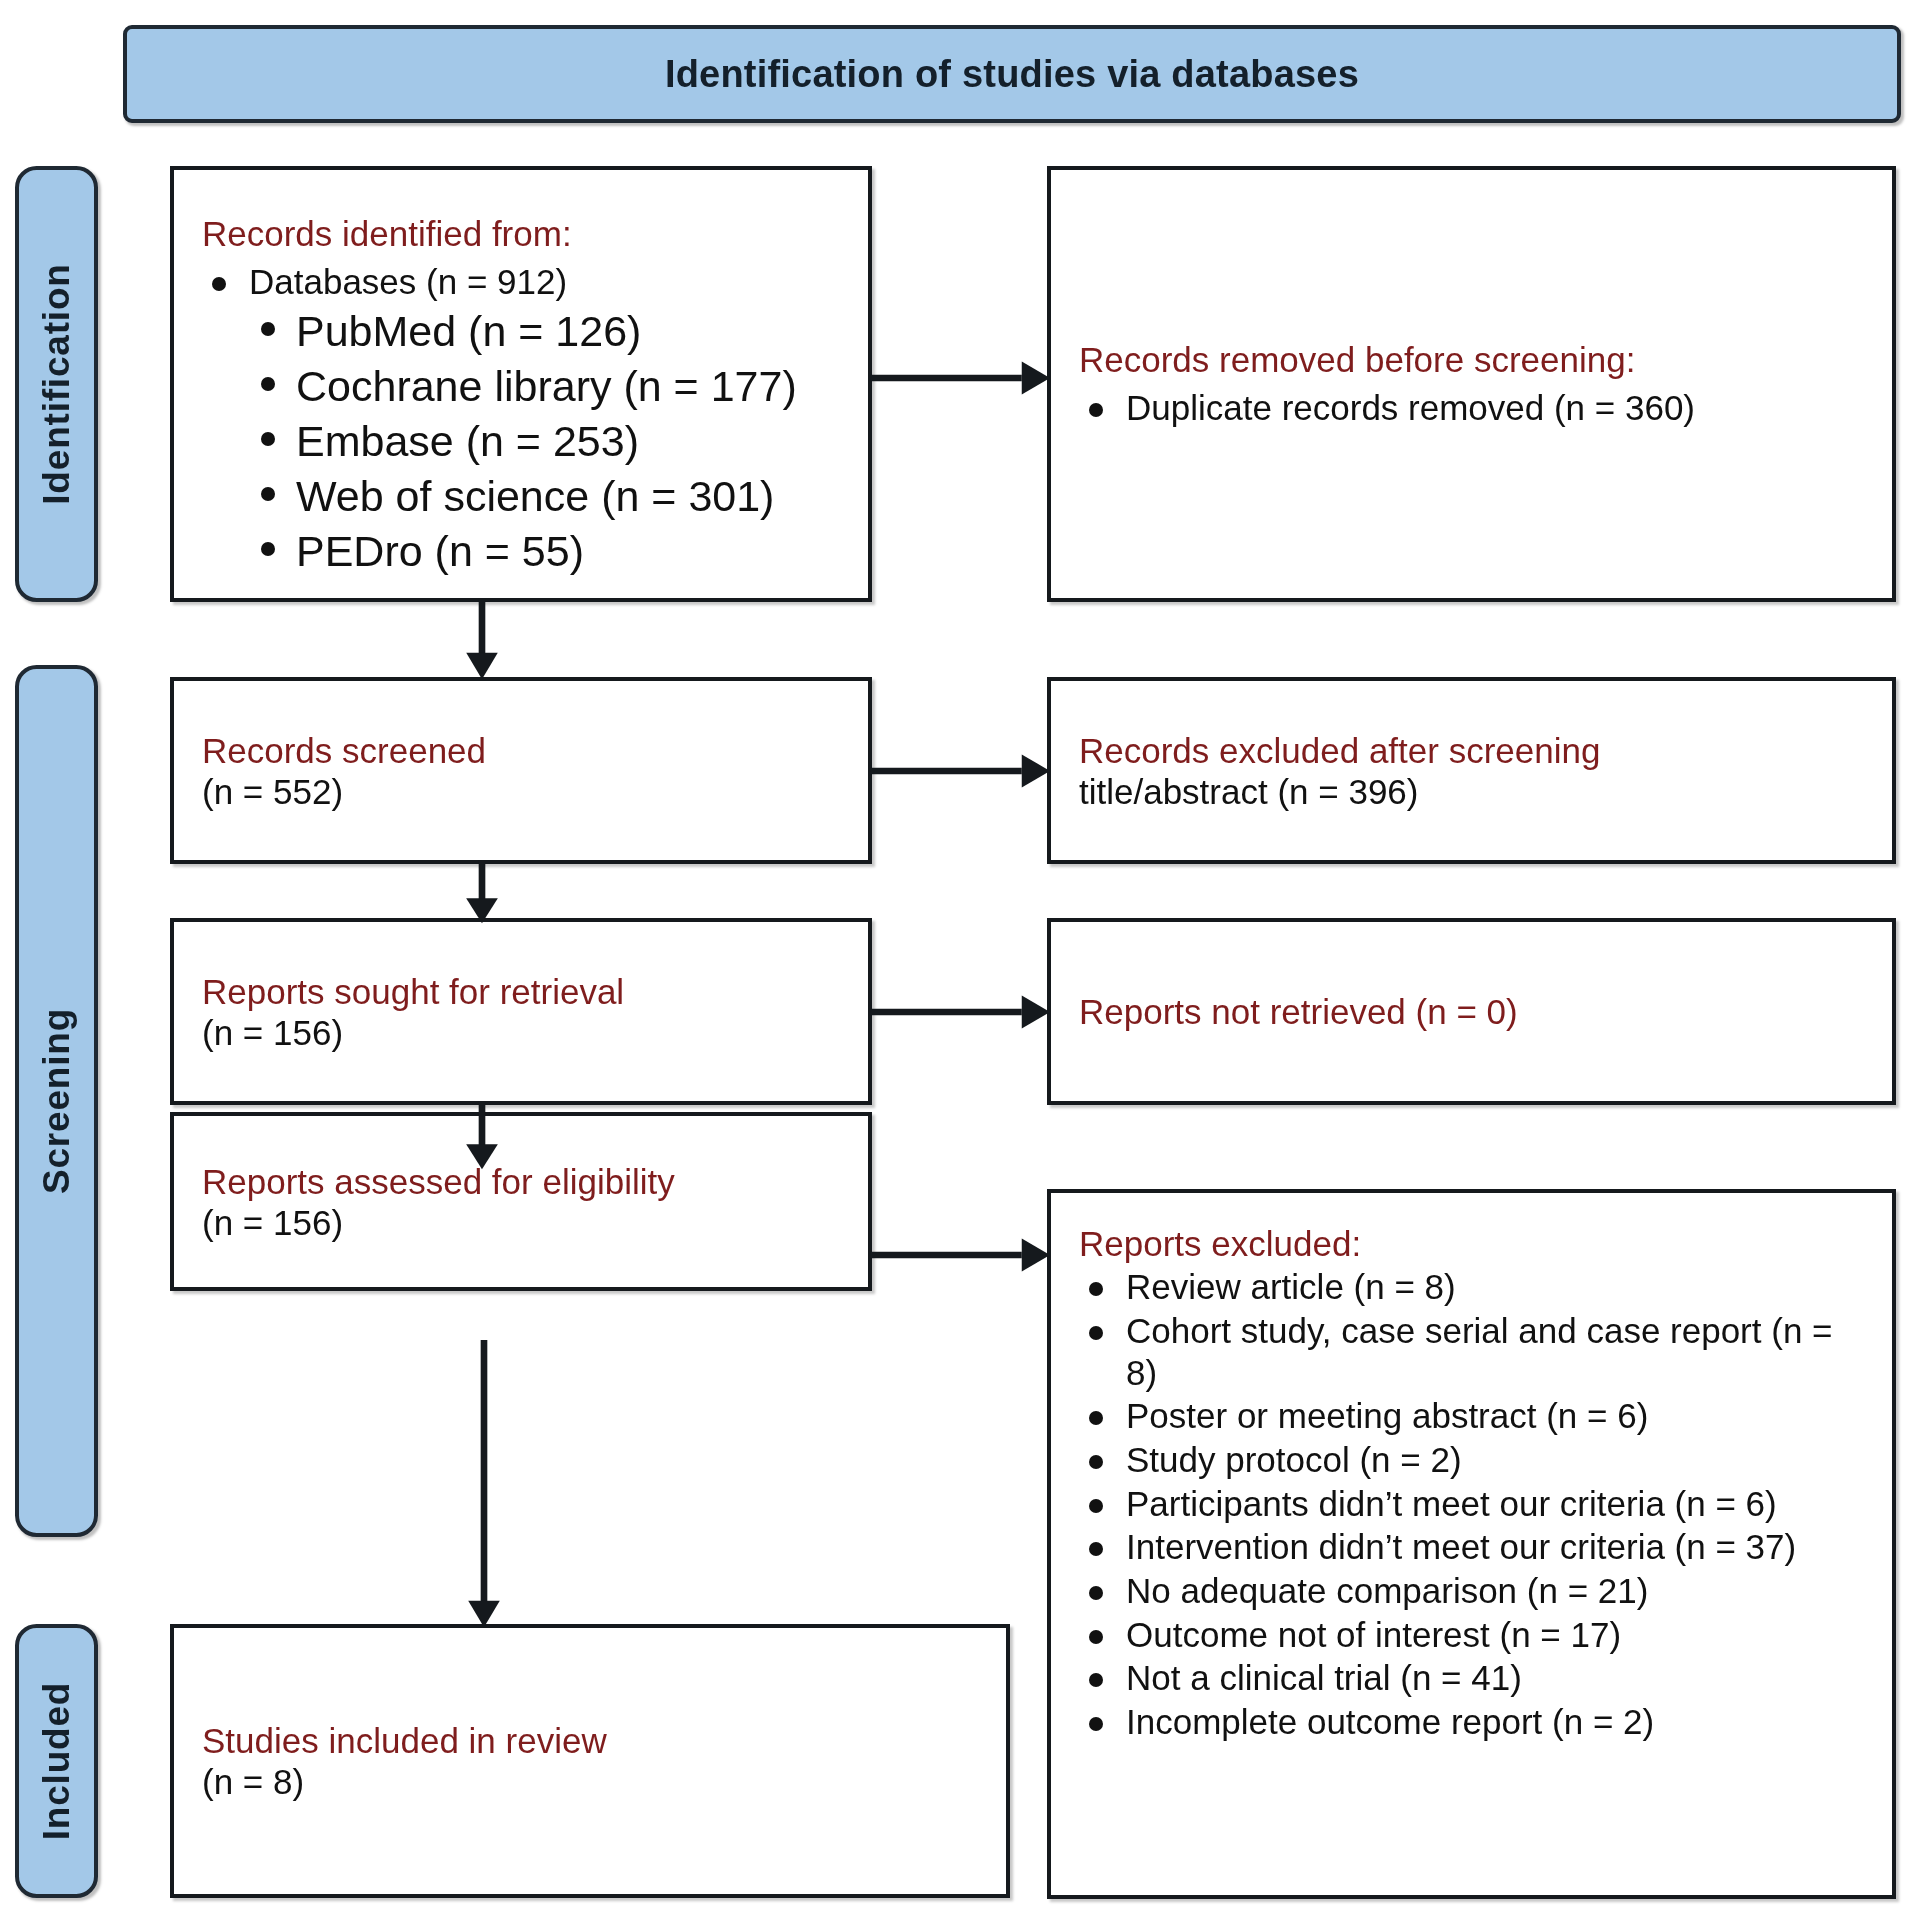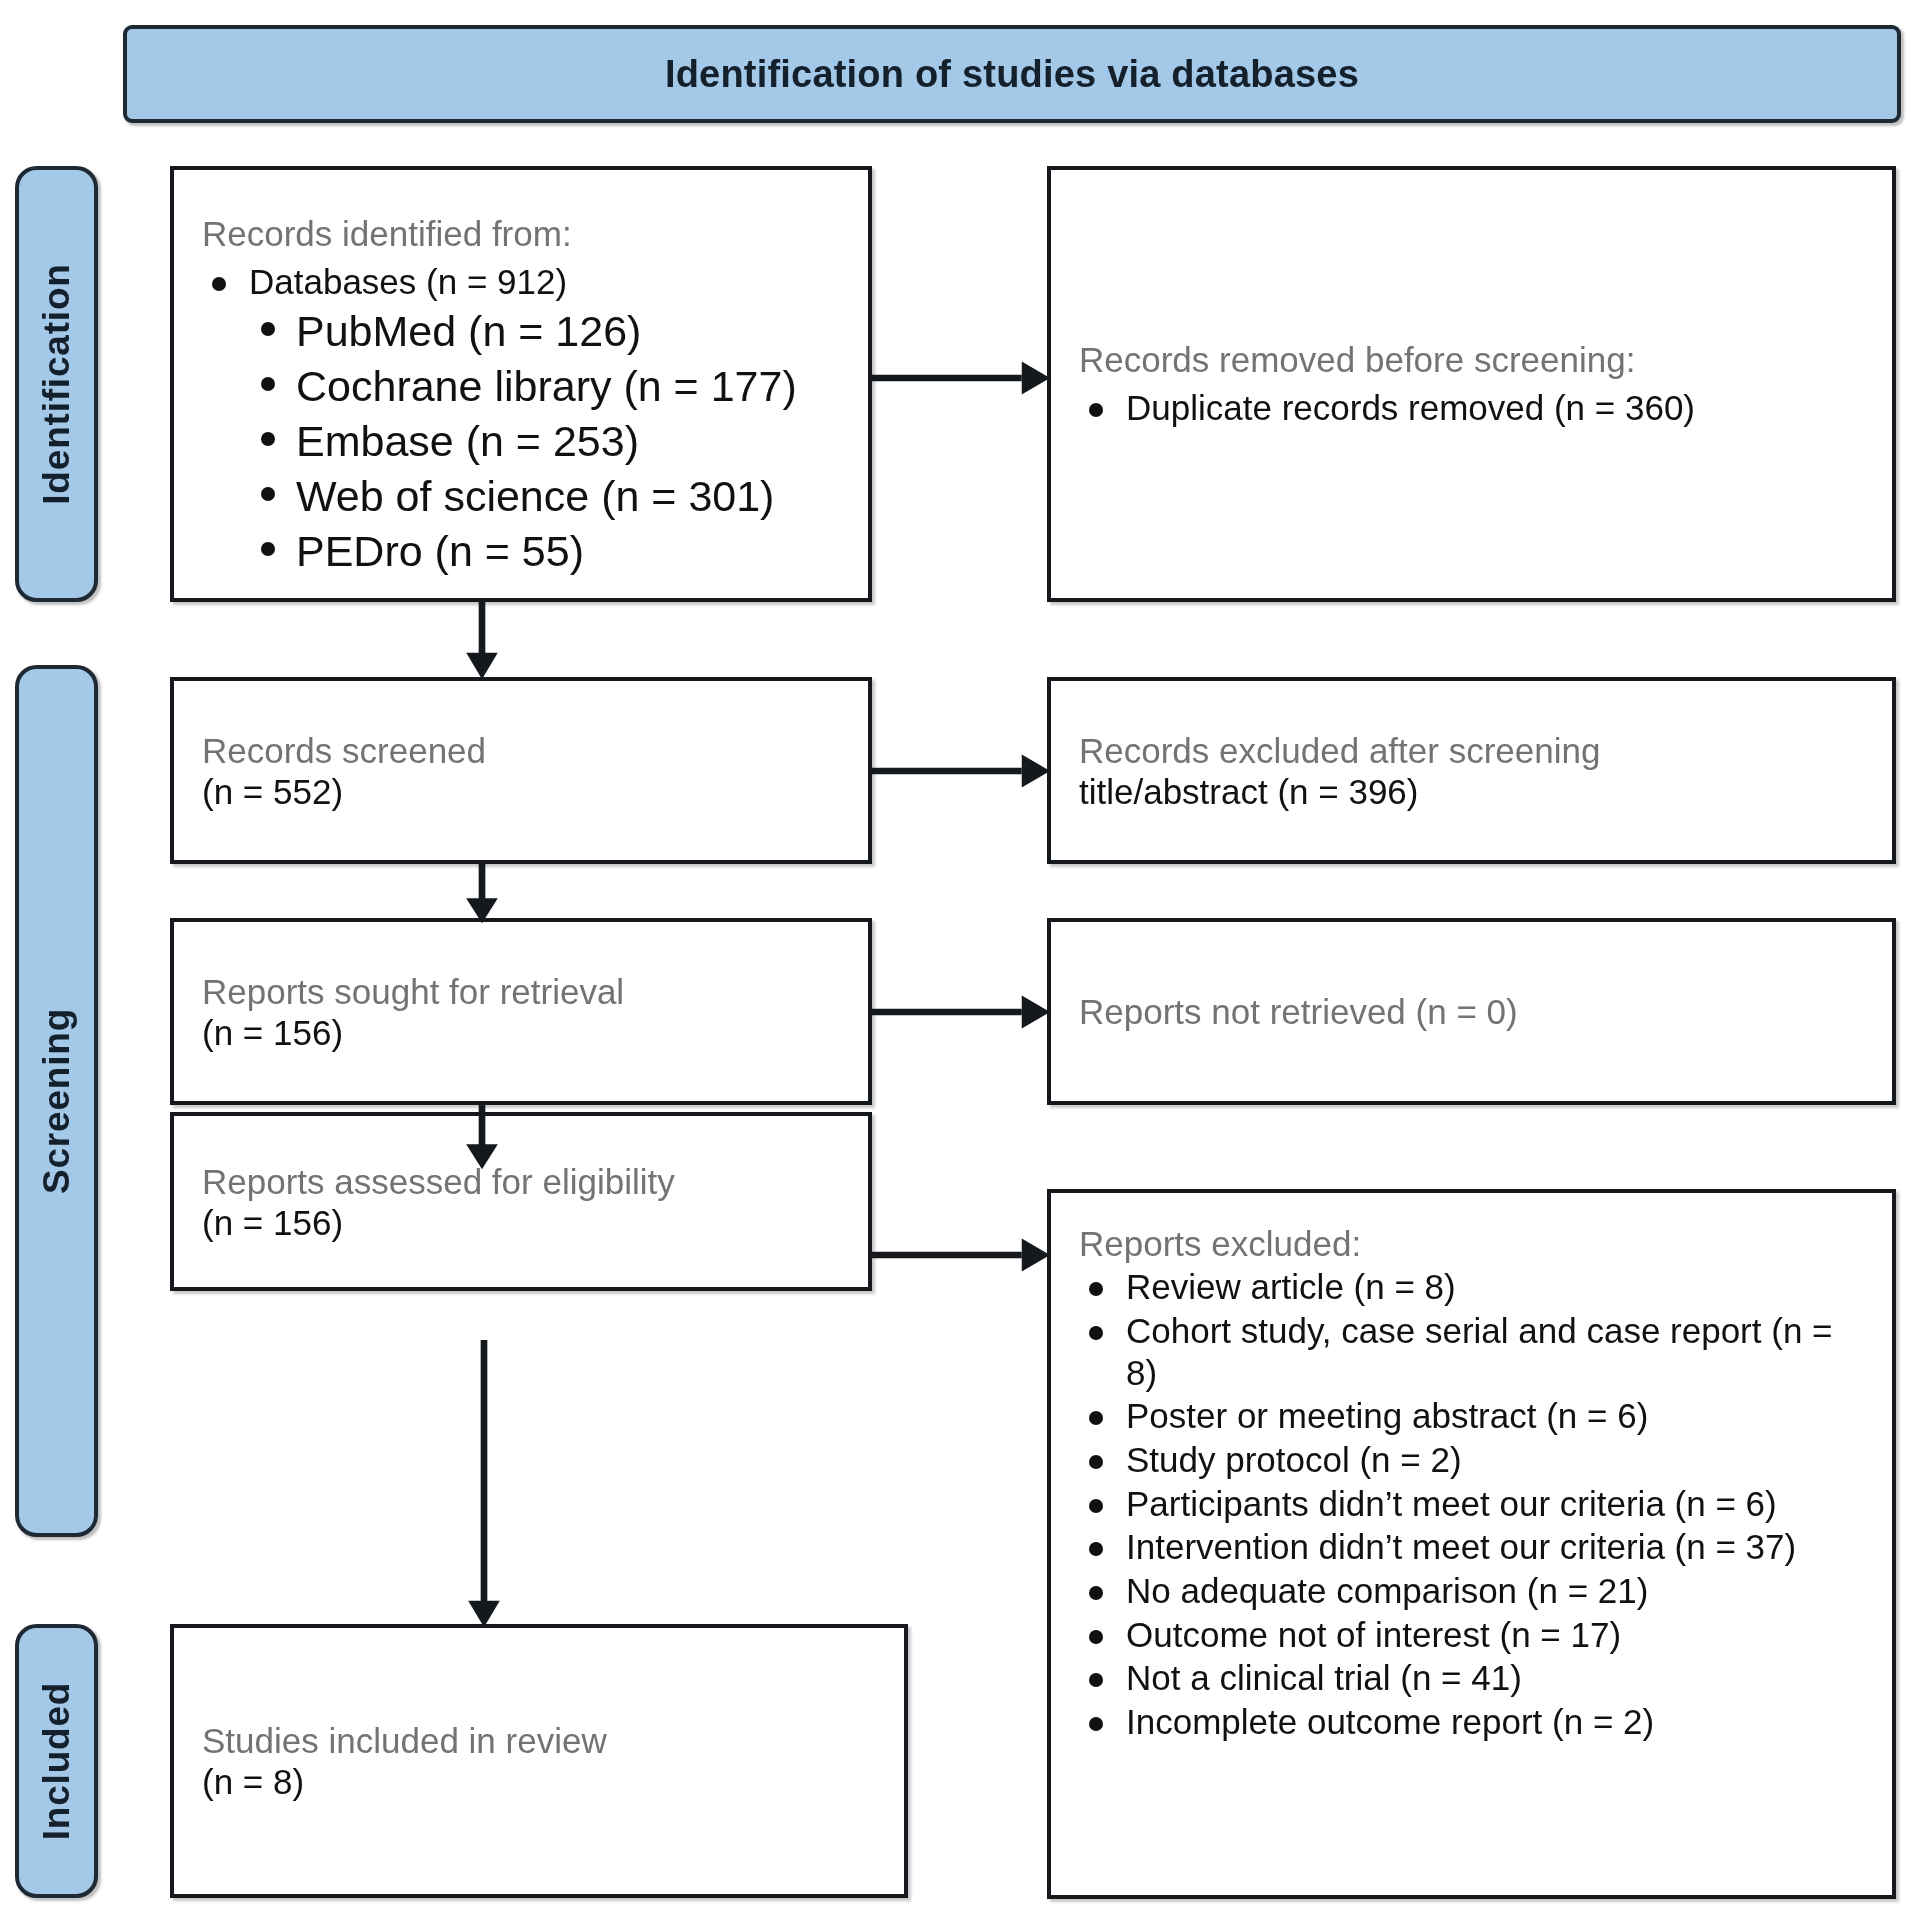--- a/index.html
+++ b/index.html
@@ -78,21 +78,21 @@
     left: 28px;
     right: 21.6px;
   }
   .box-inner.vcenter {
     top: 50%;
     transform: translateY(-50%);
   }
   .box-title {
     font-size: 35px;
     line-height: 1.18;
-    color: #737373;
+    color: #7f1d1d;
   }
   .box-sub {
     font-size: 35px;
     line-height: 1.18;
     color: #111111;
   }
 
   ul.bullets {
     list-style: none;
     margin: 0;
@@ -241,21 +241,21 @@
         <li>Participants didn’t meet our criteria (n = 6)</li>
         <li>Intervention didn’t meet our criteria (n = 37)</li>
         <li>No adequate comparison (n = 21)</li>
         <li>Outcome not of interest (n = 17)</li>
         <li>Not a clinical trial (n = 41)</li>
         <li>Incomplete outcome report (n = 2)</li>
       </ul>
     </div>
   </div>
 
-  <div class="flow-box" style="left:170px; top:1624px; width:738px; height:274px;">
+  <div class="flow-box" style="left:170px; top:1624px; width:840px; height:274px;">
     <div class="box-inner vcenter">
       <div class="box-title">Studies included in review</div>
       <div class="box-sub">(n = 8)</div>
     </div>
   </div>
 
   <div class="conn" style="left:868px; top:357px; width:187px; height:42px;">
     <svg width="187" height="42" viewBox="0 0 225 50">
       <line x1="3" y1="25" x2="185" y2="25" stroke="#15191d" stroke-width="8"></line>
       <polygon points="185,5 219,25 185,45" fill="#15191d"></polygon>

